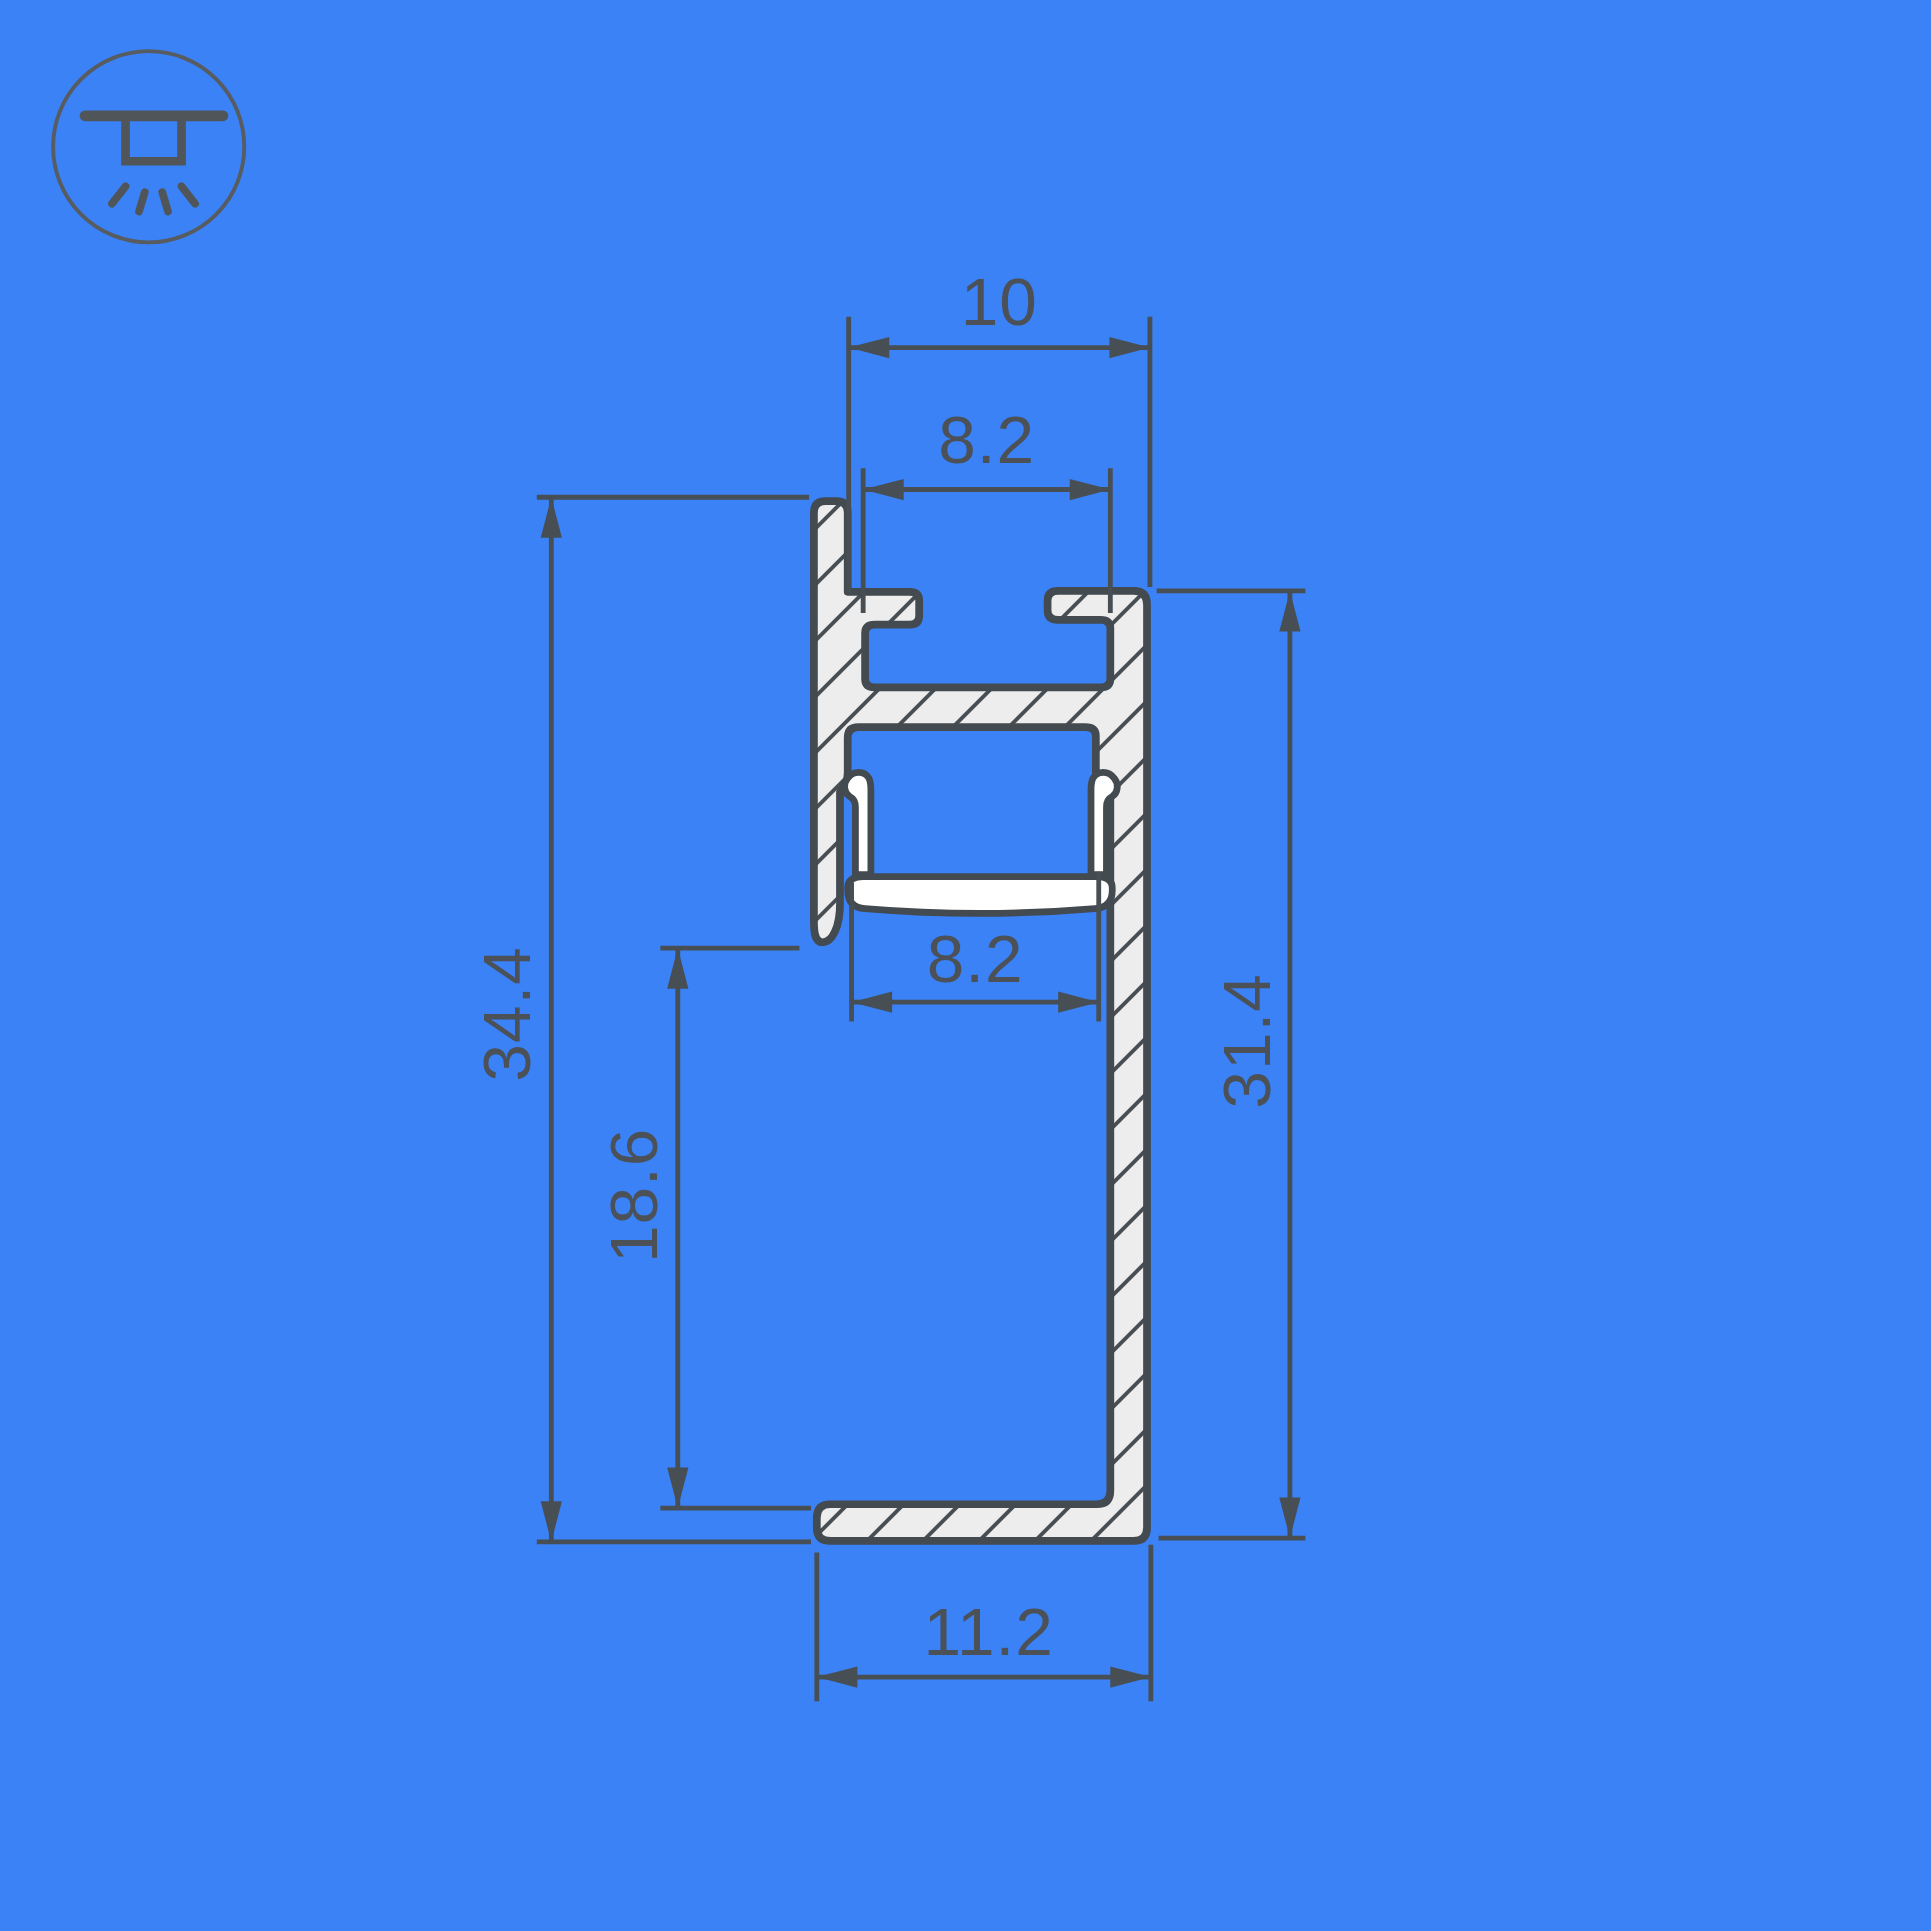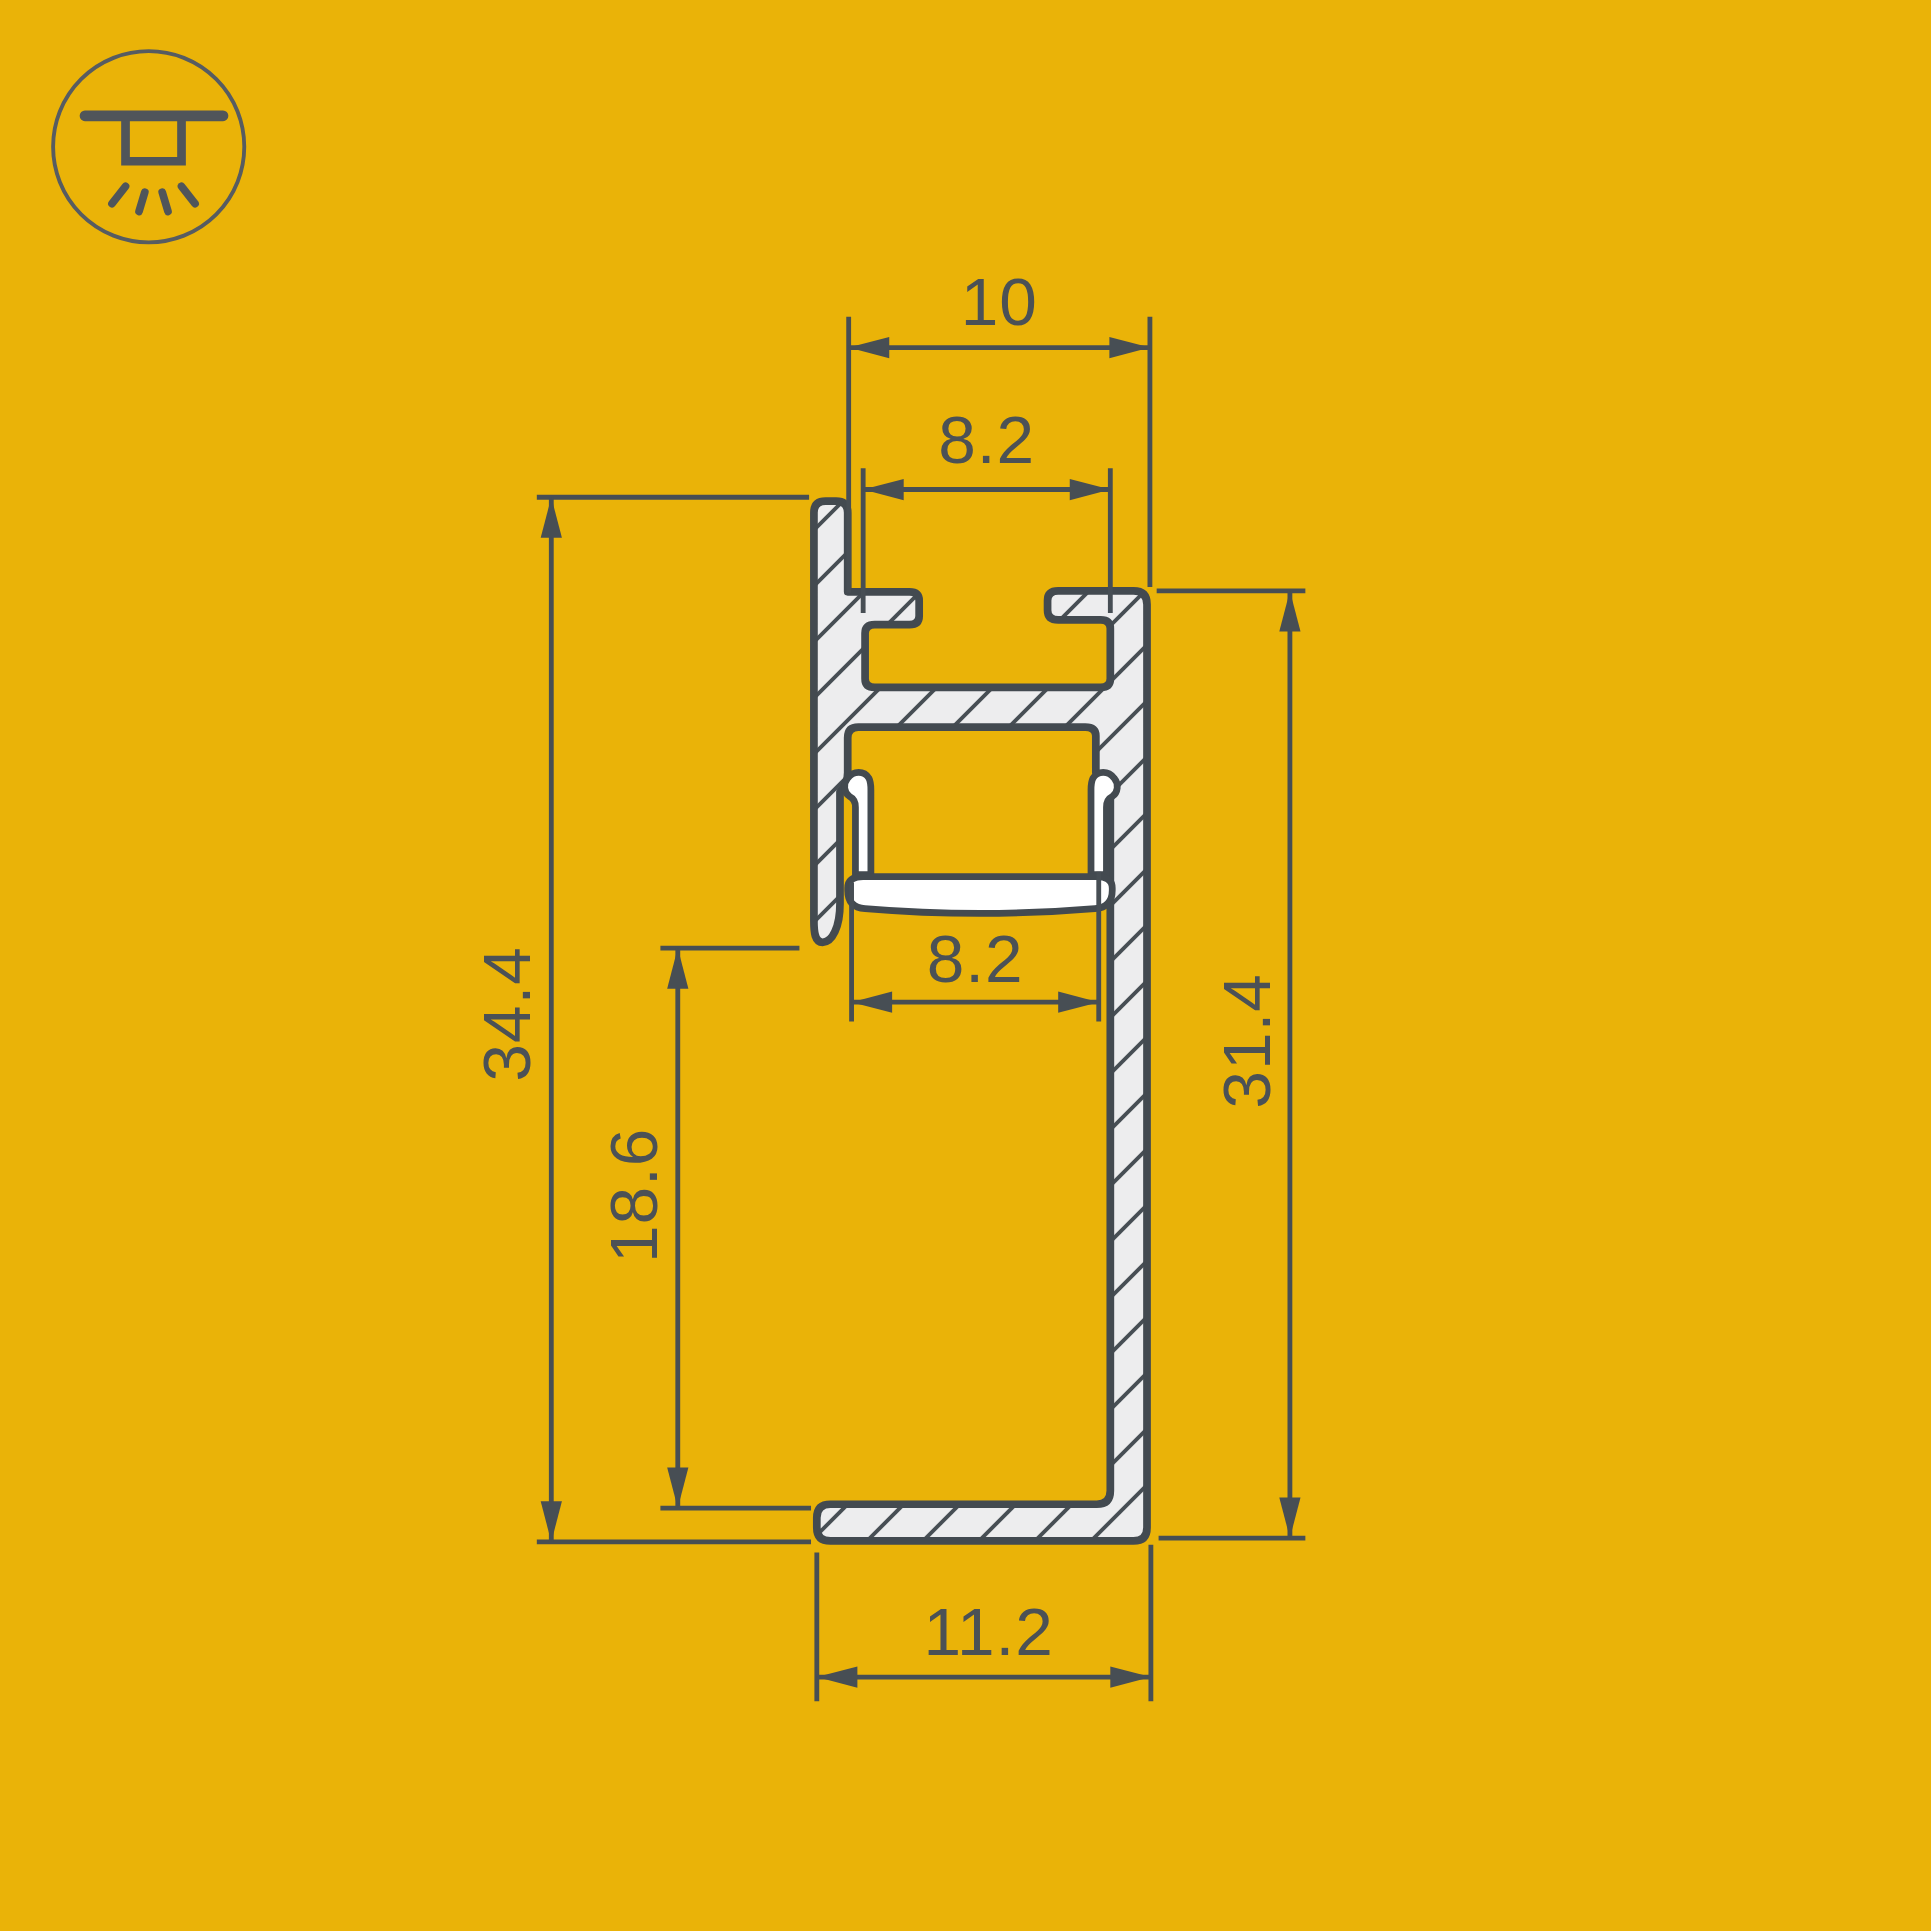--- a/index.html
+++ b/index.html
@@ -7,21 +7,21 @@
     padding: 0;
     background: #ffffff;
     width: 1931px;
     height: 1931px;
     font-family: "Liberation Sans", sans-serif;
   }
   .canvas {
     position: relative;
     width: 1931px;
     height: 1931px;
-    background: #eab308;
+    background: #3b82f6;
     overflow: hidden;
   }
   svg { display: block; }
   text.dim-label {
     font-family: "Liberation Sans", "DejaVu Sans", sans-serif;
     font-size: 70px;
     fill: #4b5156;
     letter-spacing: 1px;
   }
 </style>

